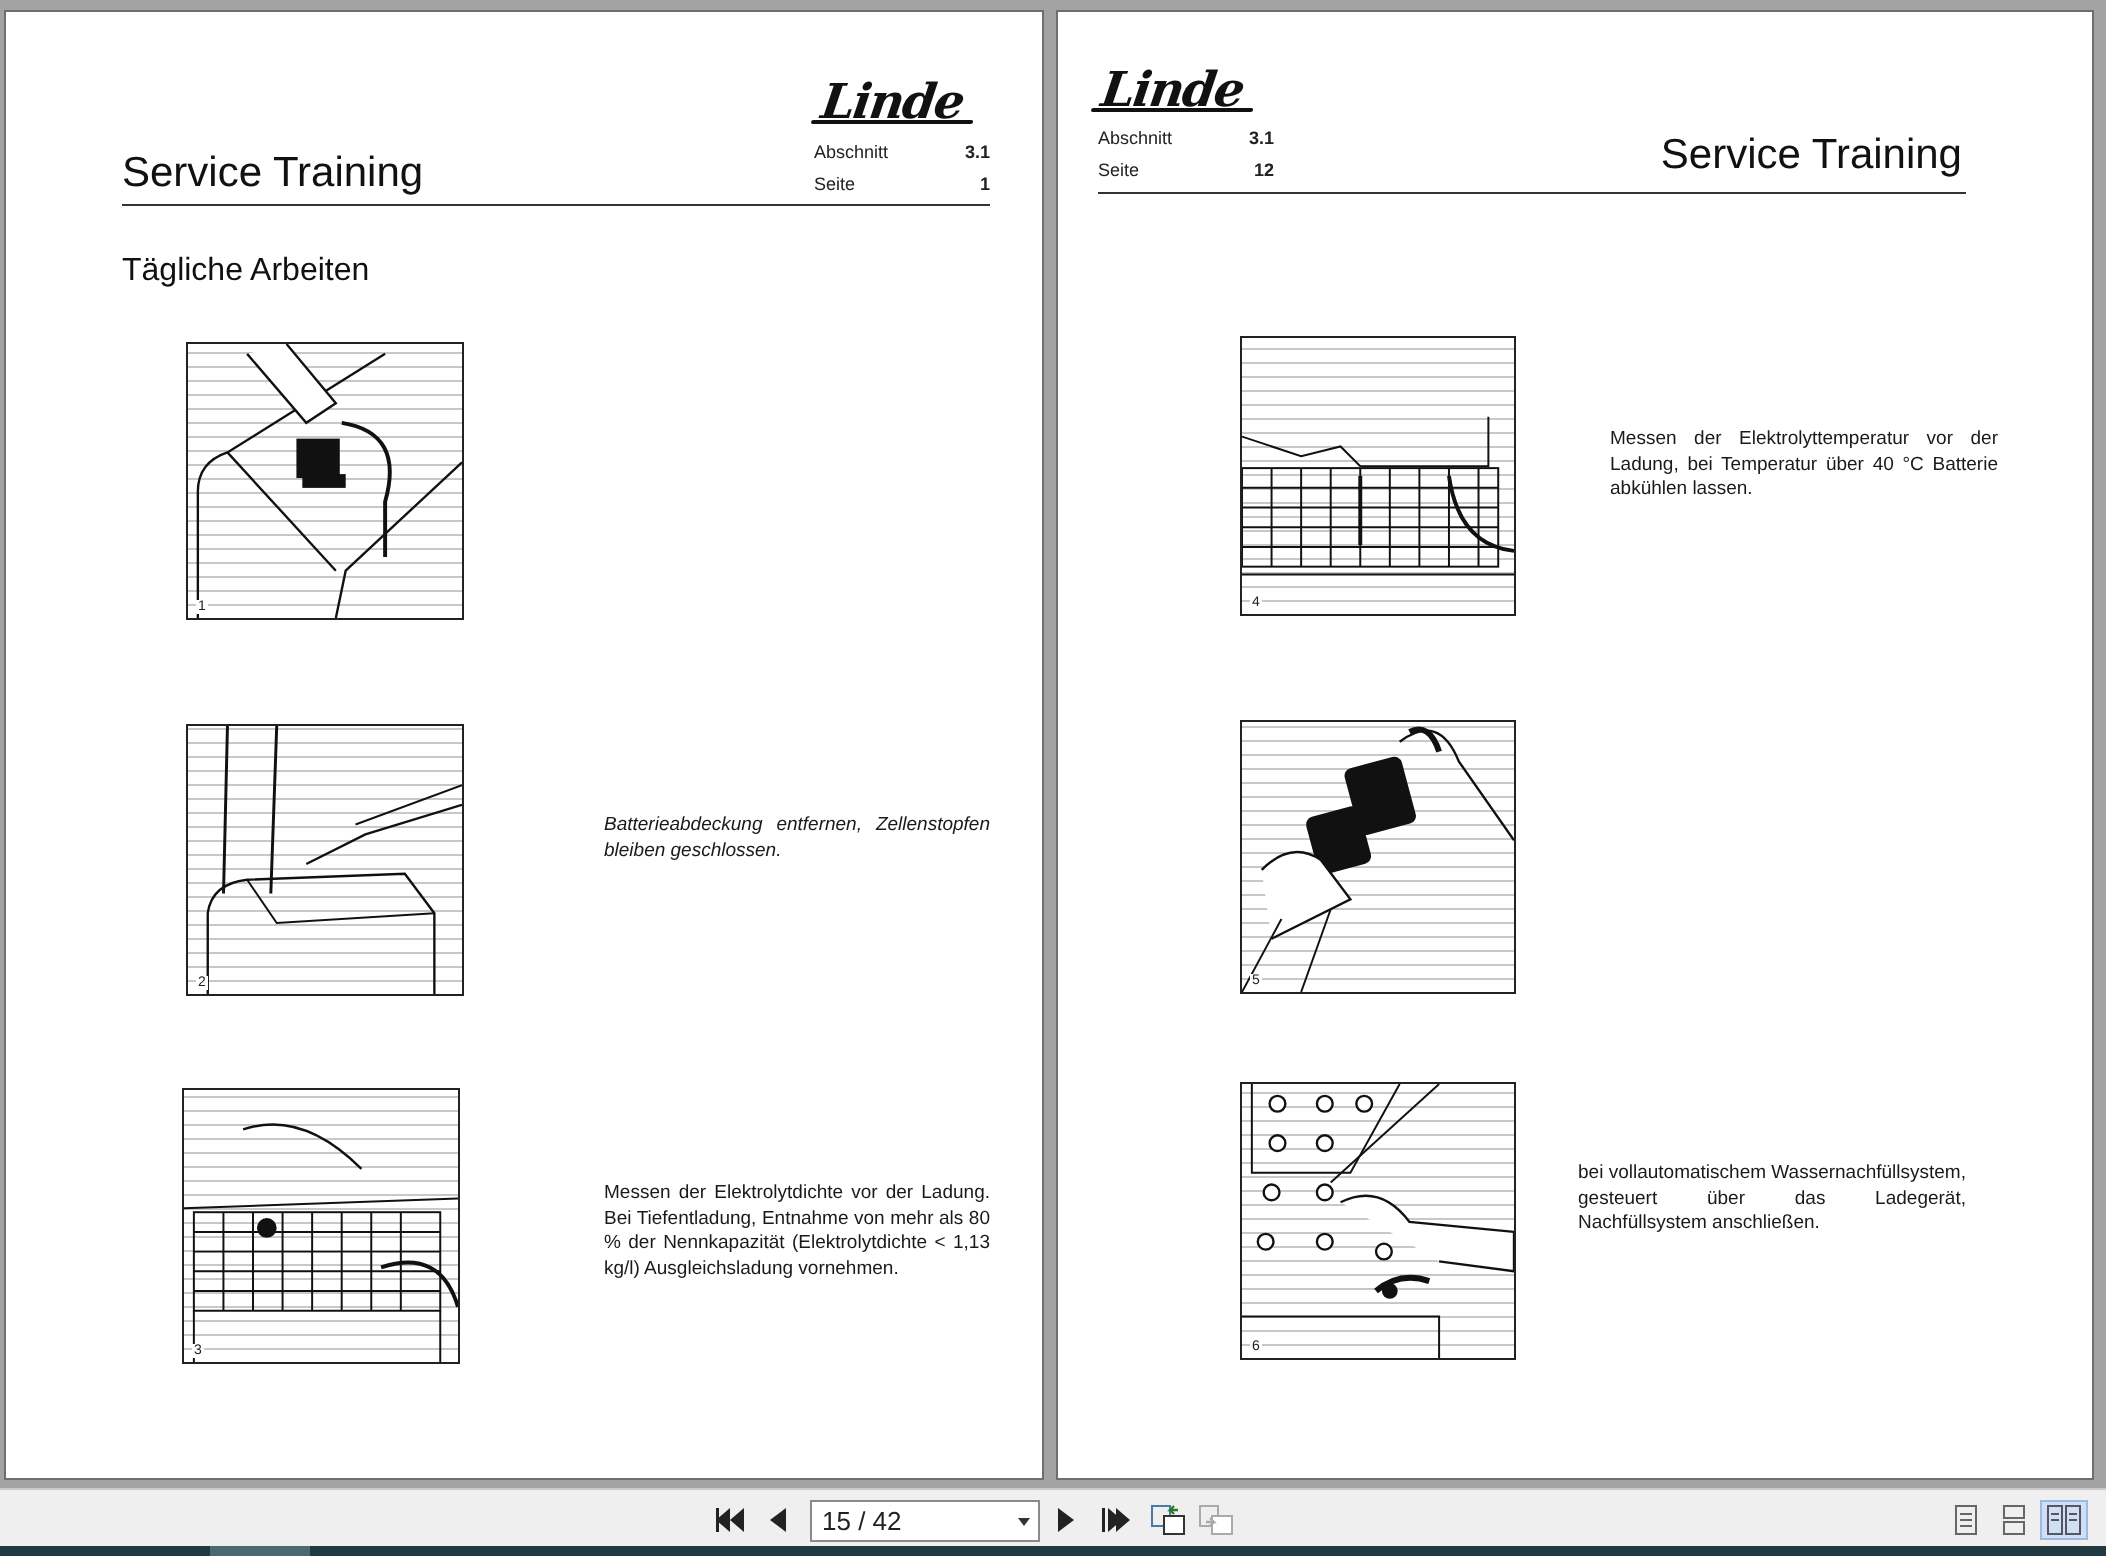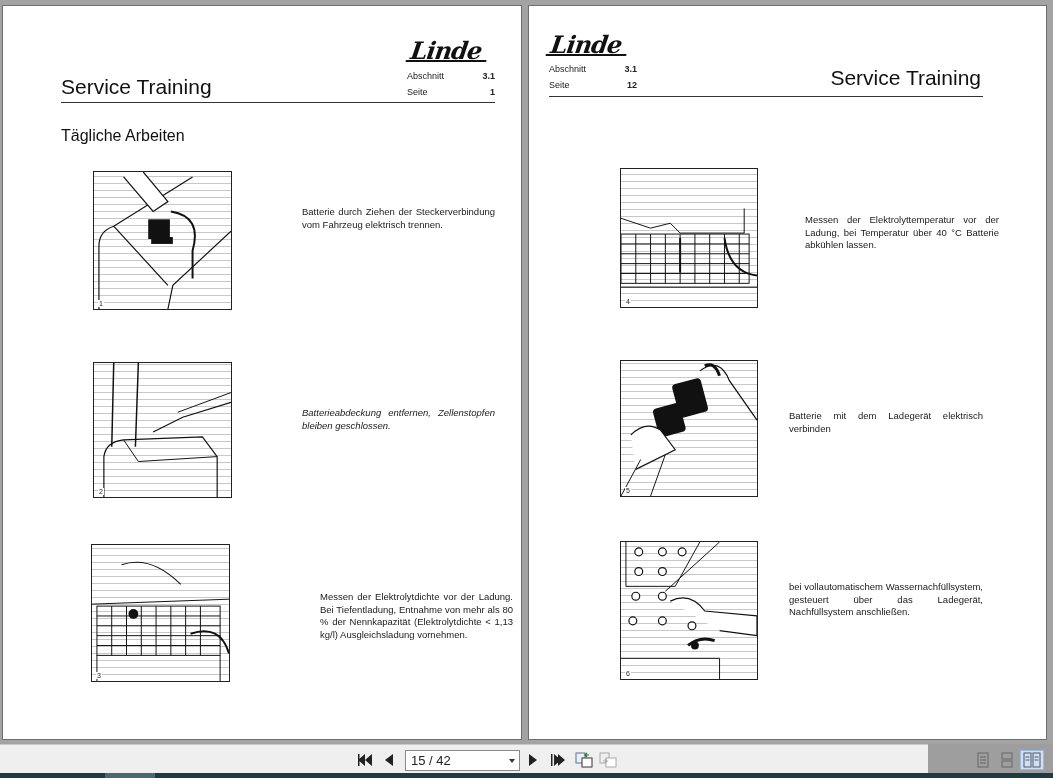--- a/index.html
+++ b/index.html
@@ -18,21 +18,21 @@
   .rule { position: absolute; height: 1px; background: #333; }
   .section-heading { position: absolute; font-size: 16px; color: #111; }
 
   .fig { position: absolute; border: 1px solid #222; background:
       repeating-linear-gradient(0deg, #fff 0 6px, #c8c8c8 6px 7px); overflow: hidden; }
   .fig svg { position: absolute; left: 0; top: 0; width: 100%; height: 100%; }
   .fig .num { position: absolute; left: 4px; bottom: 2px; font-size: 7px; color: #222; background: #fff; padding: 0 1px; }
 
   .desc { position: absolute; font-size: 9.5px; line-height: 12.5px; color: #1a1a1a; text-align: justify; }
 
-  .toolbar { position: absolute; left: 0; top: 744px; width: 928px; height: 29px; background: #efefef; border-top: 1px solid #c9c9c9; }
+  .toolbar { position: absolute; left: 0; top: 744px; width: 1053px; height: 29px; background: #efefef; border-top: 1px solid #c9c9c9; }
   .tb-btn { position: absolute; top: 5px; height: 20px; display: flex; align-items: center; justify-content: center; cursor: pointer; }
   .page-select { position: absolute; left: 405px; top: 5px; width: 115px; height: 21px; background: #fff; border: 1px solid #8a8a8a; font-size: 13px; color: #222; padding-left: 5px; display: flex; align-items: center; }
   .page-select .arrow { position: absolute; right: 4px; top: 8px; width: 0; height: 0; border-left: 3px solid transparent; border-right: 3px solid transparent; border-top: 4px solid #333; }
   .view-btn.active { background: #cfe0f5; border: 1px solid #9bbbe0; }
   .taskbar { position: absolute; left: 0; top: 773px; width: 1053px; height: 5px; background: #1f3a40; }
   .taskbar .item { position: absolute; left: 105px; width: 50px; height: 5px; background: #4b6a70; }
 </style>
 </head>
 <body>
 
@@ -59,21 +59,20 @@
         <path d="M5 139 L5 75 Q5 60 20 55 L100 5" fill="none" stroke="#111" stroke-width="1.2"></path>
         <path d="M75 139 L80 115 L139 60" fill="none" stroke="#111" stroke-width="1.2"></path>
         <path d="M20 55 L75 115" fill="none" stroke="#111" stroke-width="1.2"></path>
         <path d="M30 5 L60 40 L75 30 L50 0" fill="#fff" stroke="#111" stroke-width="1.2"></path>
         <rect x="55" y="48" width="22" height="20" fill="#111"></rect>
         <rect x="58" y="66" width="22" height="7" fill="#111"></rect>
         <path d="M78 40 Q110 45 100 80 L100 108" fill="none" stroke="#111" stroke-width="2"></path>
       </svg>
       <span class="num">1</span>
     </div>
-    <div class="desc" style="left:299px; top:200px; width:193px;">Batterie durch Ziehen der Steckerverbindung vom Fahrzeug elektrisch trennen.</div>
 
     <div class="fig" style="left:90px; top:356px; width:139px; height:136px;">
       <svg viewBox="0 0 139 136">
         <path d="M20 0 L18 85 M45 0 L42 85" fill="none" stroke="#111" stroke-width="1.5"></path>
         <path d="M10 136 L10 95 Q12 80 30 78 L110 75 L125 95 L125 136" fill="none" stroke="#111" stroke-width="1.2"></path>
         <path d="M30 78 L45 100 L125 95" fill="none" stroke="#111" stroke-width="1"></path>
         <path d="M60 70 L90 55 L139 40" fill="none" stroke="#111" stroke-width="1.2"></path>
         <path d="M85 50 L139 30" fill="none" stroke="#111" stroke-width="1"></path>
       </svg>
       <span class="num">2</span>
@@ -88,21 +87,21 @@
           <path d="M5 72 H130 M5 82 H130 M5 92 H130 M5 102 H130"></path>
           <path d="M20 62 V112 M35 62 V112 M50 62 V112 M65 62 V112 M80 62 V112 M95 62 V112 M110 62 V112"></path>
         </g>
         <circle cx="42" cy="70" r="5" fill="#111"></circle>
         <path d="M30 20 Q60 10 90 40" fill="none" stroke="#111" stroke-width="1.2"></path>
         <path d="M100 90 Q130 80 139 110" fill="none" stroke="#111" stroke-width="2"></path>
         <path d="M5 112 L5 138 M130 112 L130 138" stroke="#111"></path>
       </svg>
       <span class="num">3</span>
     </div>
-    <div class="desc" style="left:299px; top:585px; width:193px;margin-left:18px;">Messen der Elektrolytdichte vor der Ladung. Bei Tiefentladung, Entnahme von mehr als 80 % der Nennkapazität (Elektrolytdichte &lt; 1,13 kg/l) Ausgleichsladung vornehmen.</div>
+    <div class="desc" style="left:299px; top:585px; width:193px;">Messen der Elektrolytdichte vor der Ladung. Bei Tiefentladung, Entnahme von mehr als 80 % der Nennkapazität (Elektrolytdichte &lt; 1,13 kg/l) Ausgleichsladung vornehmen.</div>
   </div>
 
   <div class="page right">
     <div class="logo" style="left:22px; top:24px;">Linde</div>
     <div class="meta" style="left:20px; top:55px; width:88px;">
       <div class="row">
           <span>Abschnitt</span>
           <span class="v">3.1</span>
         </div>
       <div class="row">
@@ -133,21 +132,20 @@
       <svg viewBox="0 0 138 137">
         <rect x="55" y="20" width="30" height="35" rx="4" fill="#111" transform="rotate(-15 70 37)"></rect>
         <rect x="35" y="45" width="28" height="30" rx="4" fill="#111" transform="rotate(-15 49 60)"></rect>
         <path d="M10 75 Q25 60 40 70 L55 90 L15 110" fill="#fff" stroke="#111" stroke-width="1.2"></path>
         <path d="M80 10 Q100 -5 110 20 L138 60" fill="none" stroke="#111" stroke-width="1.2"></path>
         <path d="M85 5 Q95 0 100 15" fill="none" stroke="#111" stroke-width="3"></path>
         <path d="M0 137 L20 100 M30 137 L45 95" stroke="#111"></path>
       </svg>
       <span class="num">5</span>
     </div>
-    <div class="desc" style="left:260px; top:404px; width:194px;">Batterie mit dem Ladegerät elektrisch verbinden</div>
 
     <div class="fig" style="left:91px; top:535px; width:138px; height:139px;">
       <svg viewBox="0 0 138 139">
         <g fill="#fff" stroke="#111" stroke-width="1.2">
           <circle cx="18" cy="10" r="4"></circle>
             <circle cx="18" cy="30" r="4"></circle>
             <circle cx="15" cy="55" r="4"></circle>
             <circle cx="12" cy="80" r="4"></circle>
           <circle cx="42" cy="10" r="4"></circle>
             <circle cx="42" cy="30" r="4"></circle>

